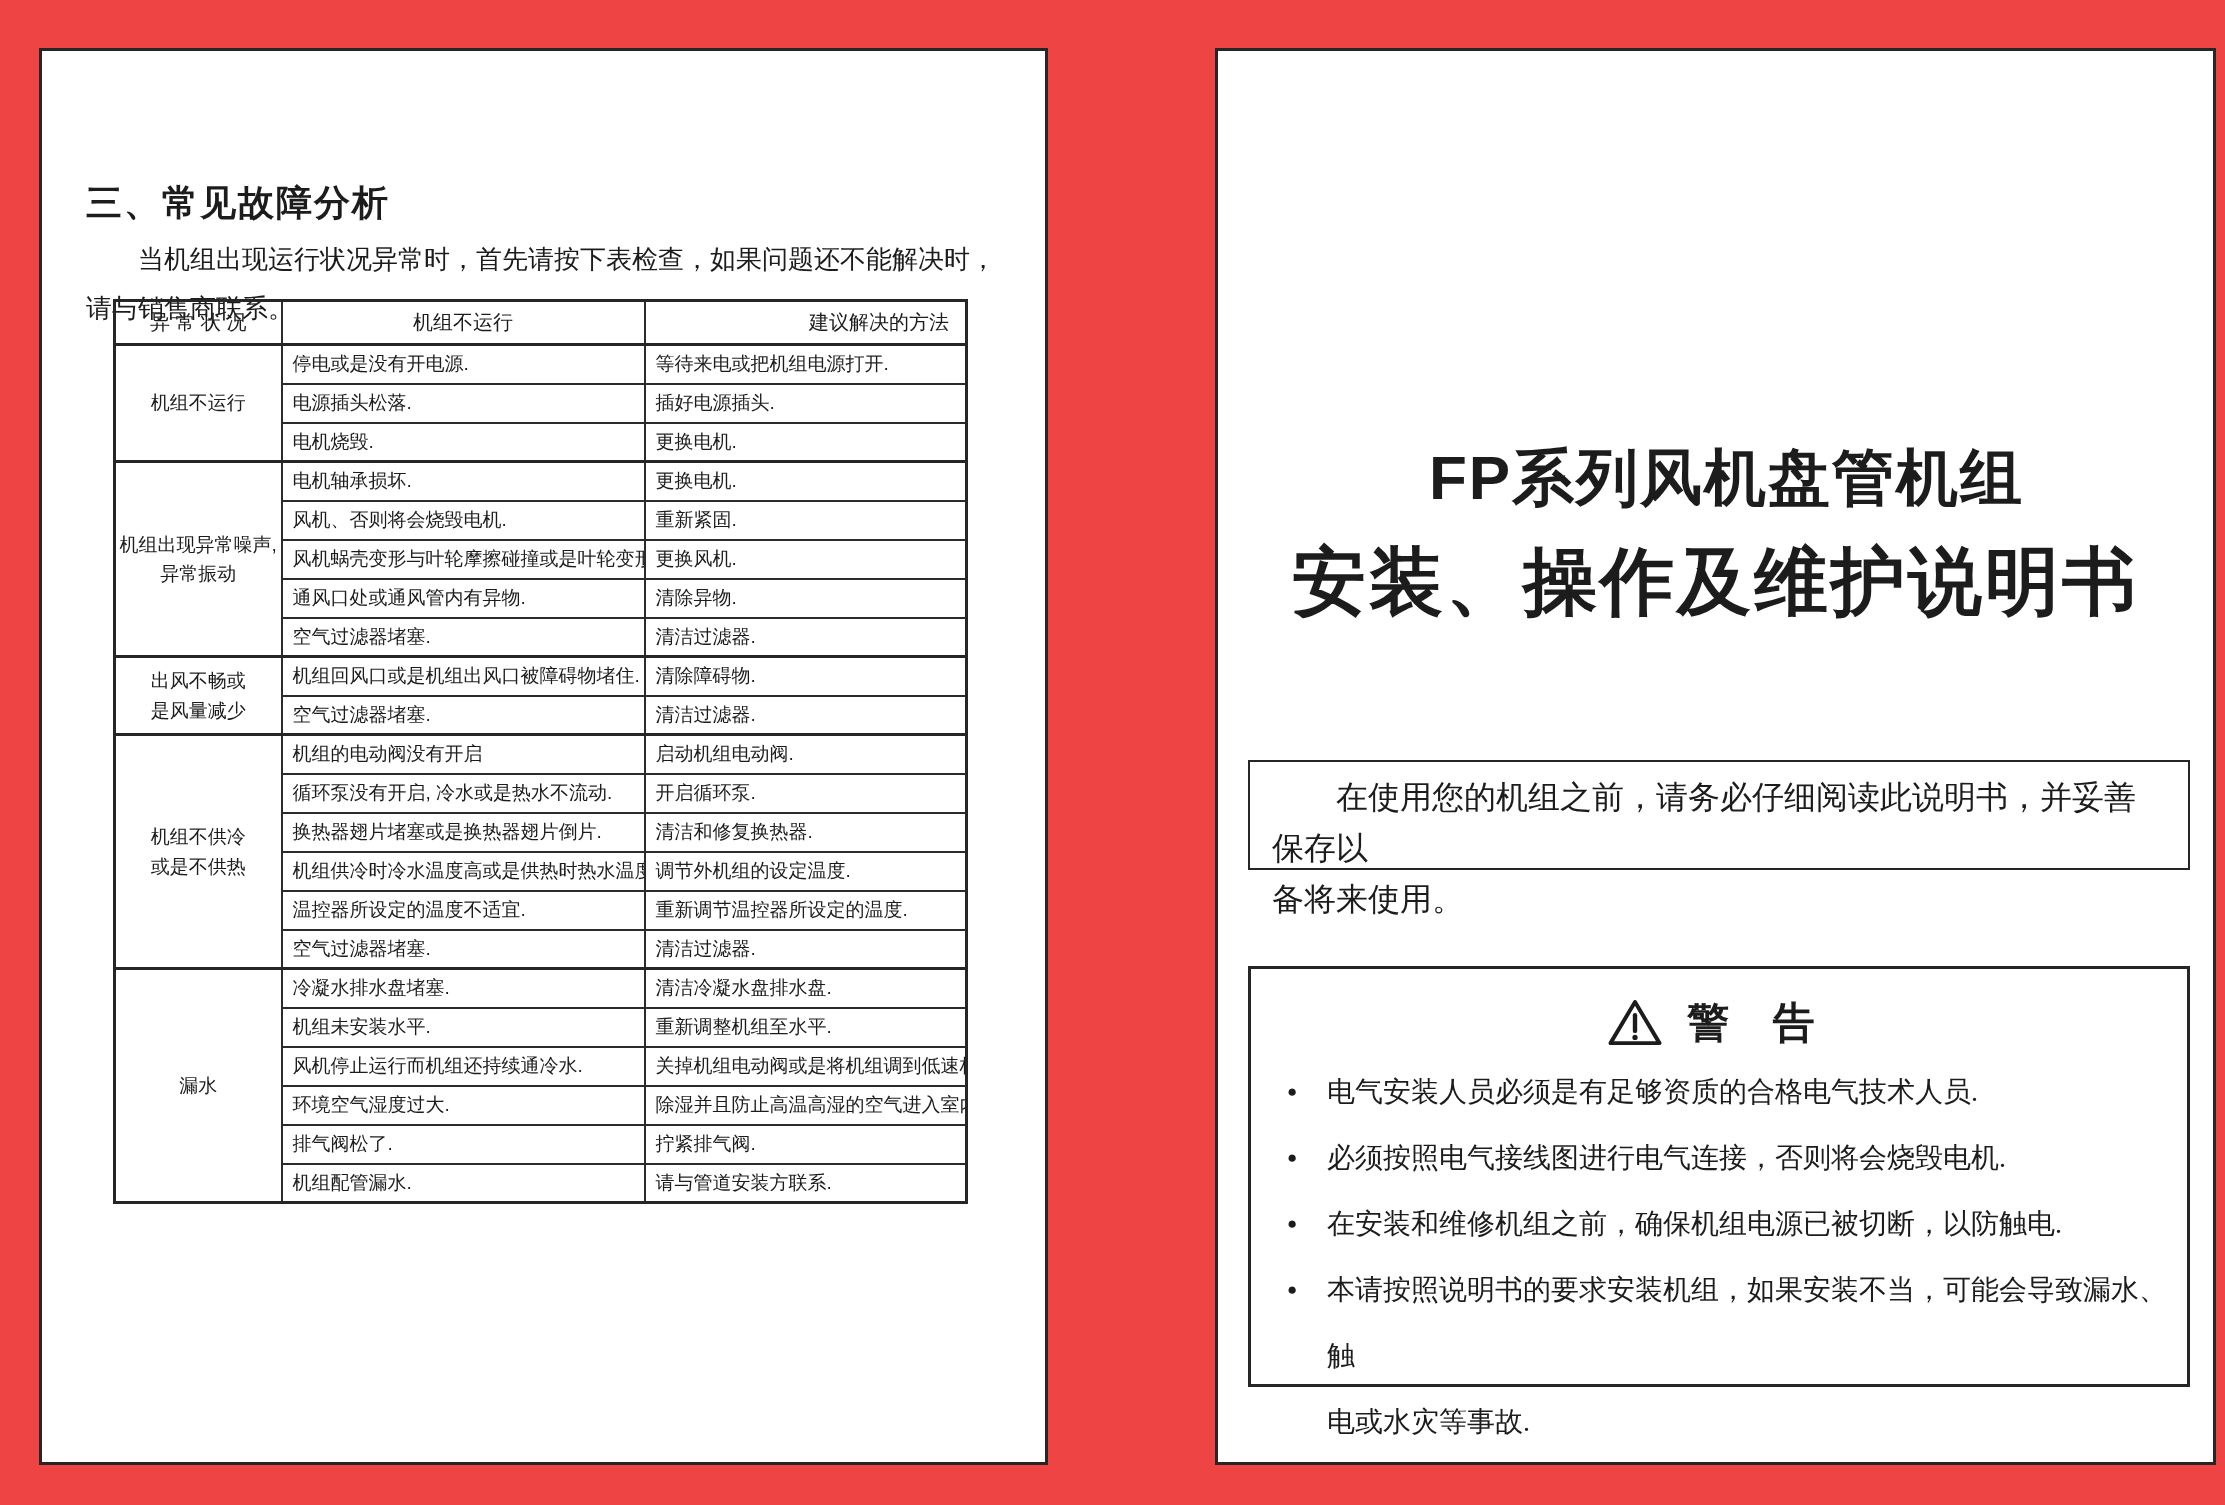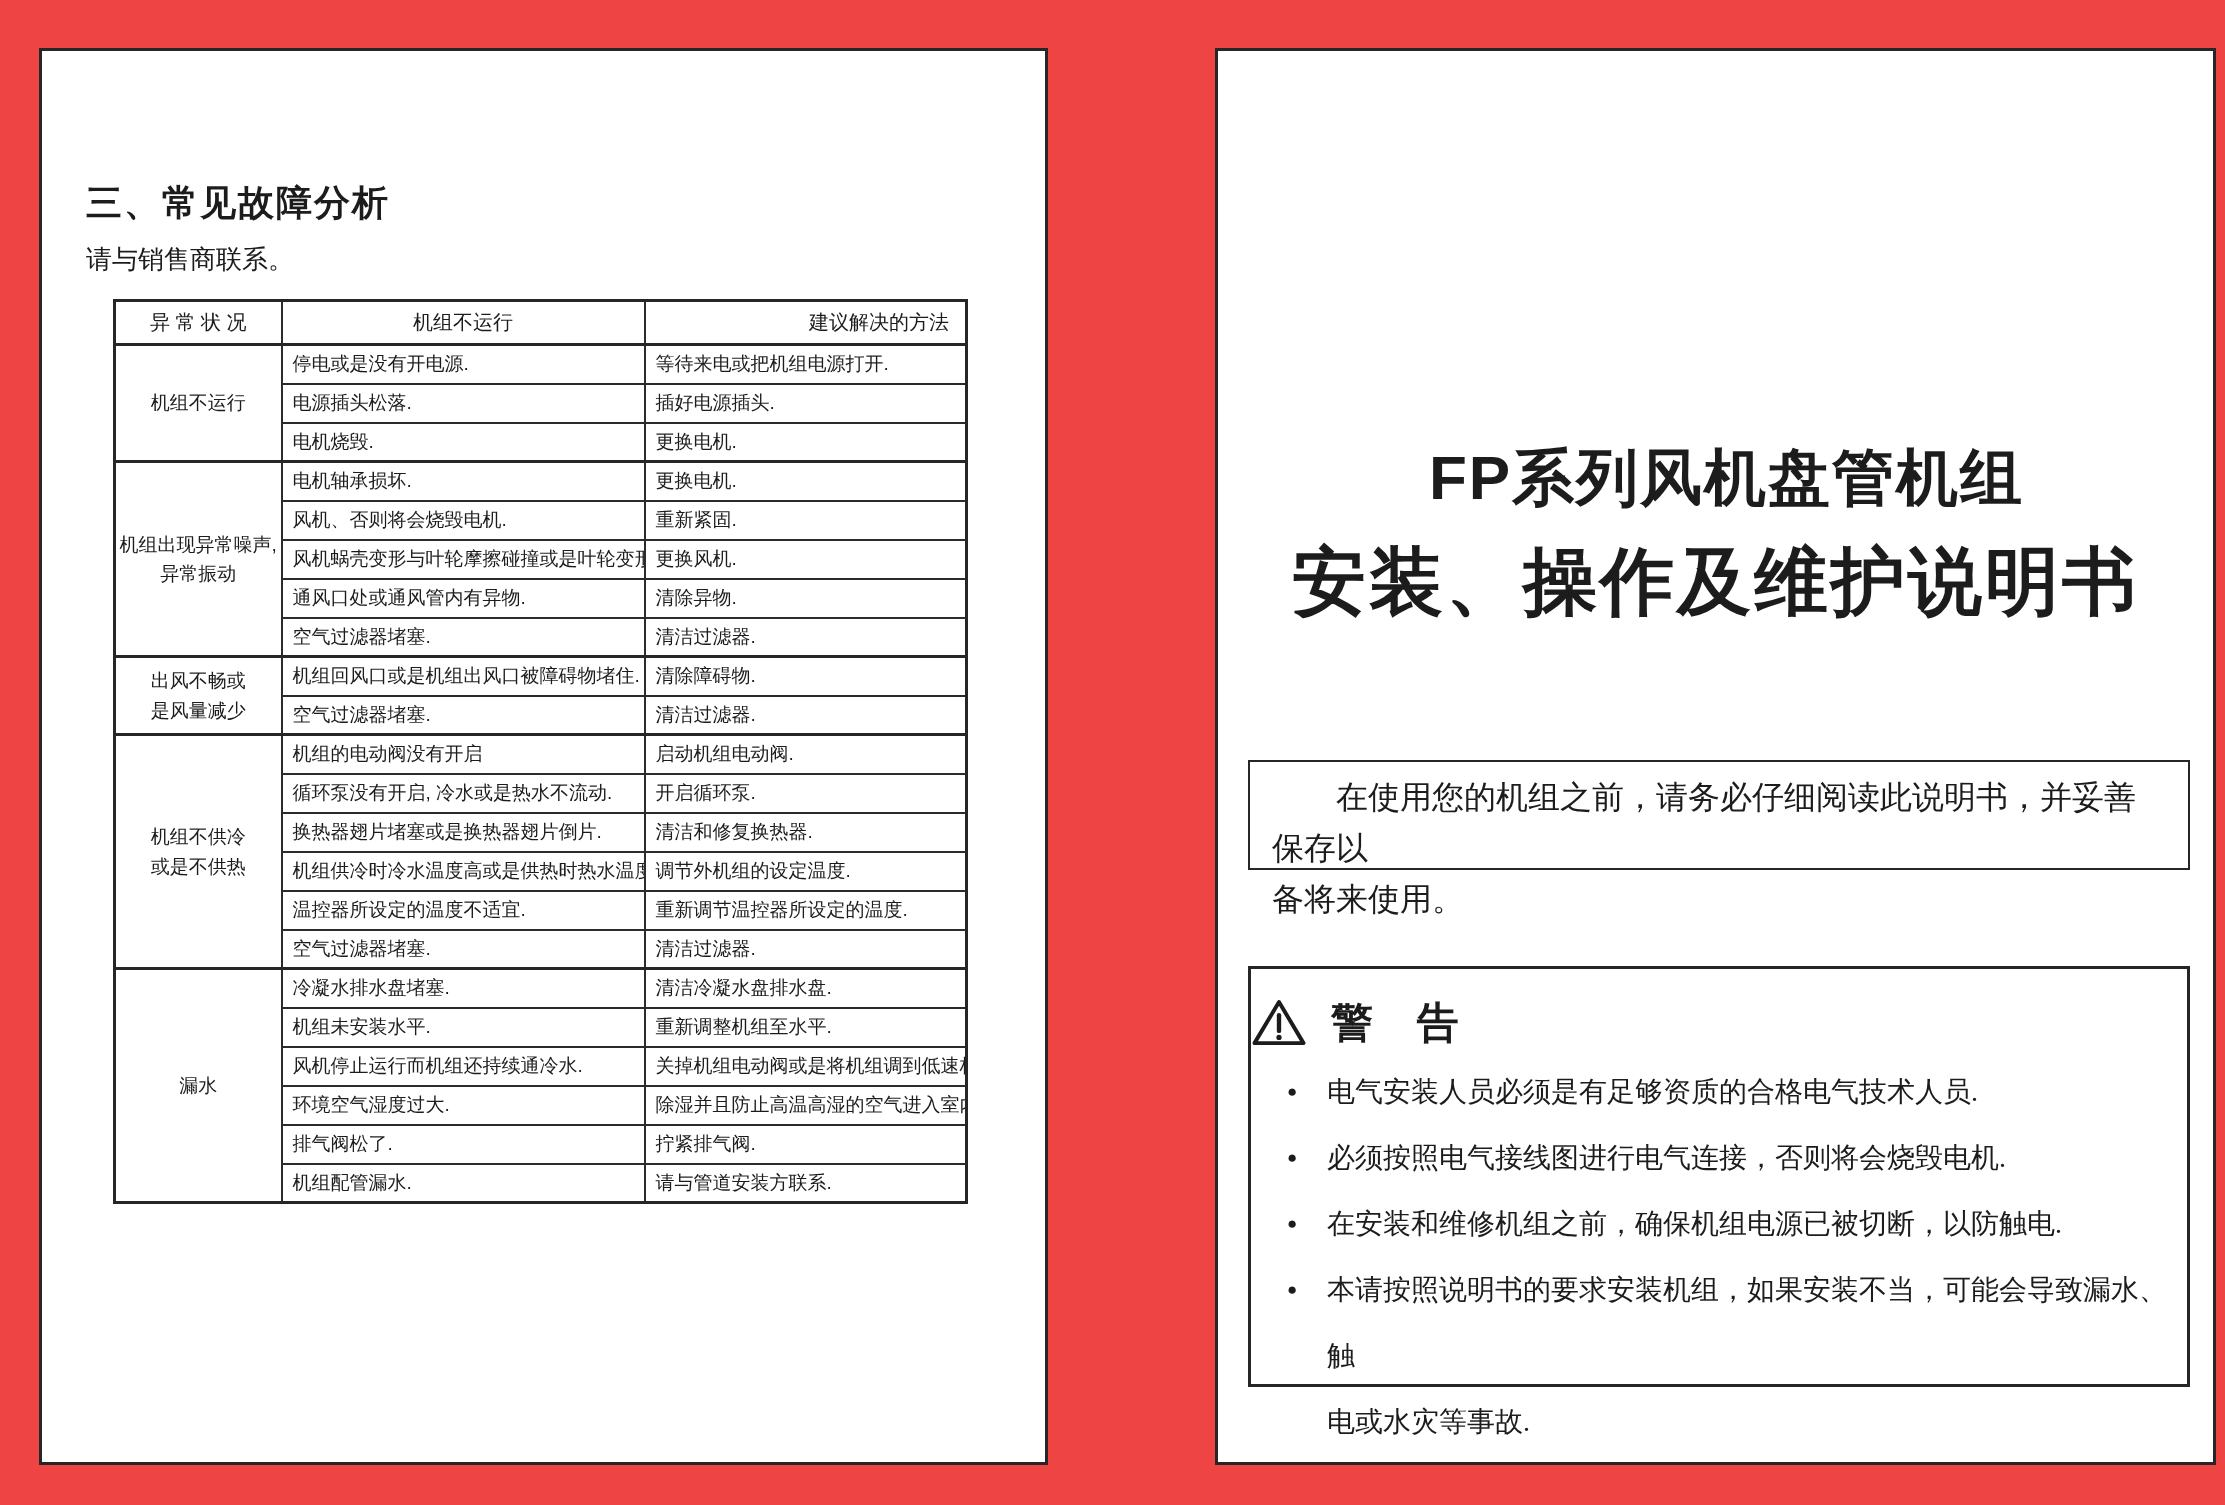--- a/index.html
+++ b/index.html
@@ -67,21 +67,21 @@
     font-size: 32px; line-height: 51px;
     padding: 10px 24px 0 22px;
   }
   .notice-box .line.indent { text-indent: 2em; }
 
   .warning-box {
     position: absolute; left: 30px; top: 915px; width: 942px; height: 421px;
     border: 3px solid #262626;
   }
   .warning-heading {
-    margin-top: 28px; display: flex; align-items: center; justify-content: flex-start;
+    margin-top: 28px; display: flex; align-items: center; justify-content: center;
     gap: 24px; height: 52px;
   }
   .warning-heading .w-icon { width: 56px; height: 50px; }
   .warning-heading .w-text {
     font-size: 42px; font-weight: bold; letter-spacing: 16px;
   }
   ul.warning-list {
     list-style: none; margin: 10px 0 0 36px; padding: 0;
     font-family: "Liberation Serif", serif; font-size: 28px;
   }
@@ -93,20 +93,21 @@
 </style>
 </head>
 <body>
 
 <div class="canvas">
 
   <section class="page left">
     <h1 class="section-title">三、常见故障分析</h1>
 
     <div class="intro" id="intro">
+        <div class="line indent">当机组出现运行状况异常时，首先请按下表检查，如果问题还不能解决时，</div>
         <div class="line">请与销售商联系。</div>
       </div>
 
     <table class="fault">
       <colgroup>
         <col style="width:167px">
           <col style="width:363px">
           <col style="width:322px">
       </colgroup>
       <thead>

